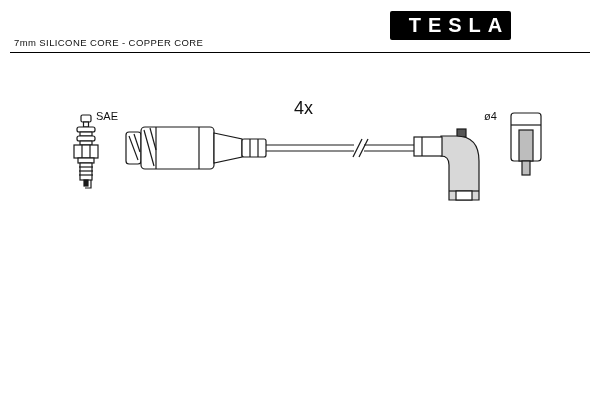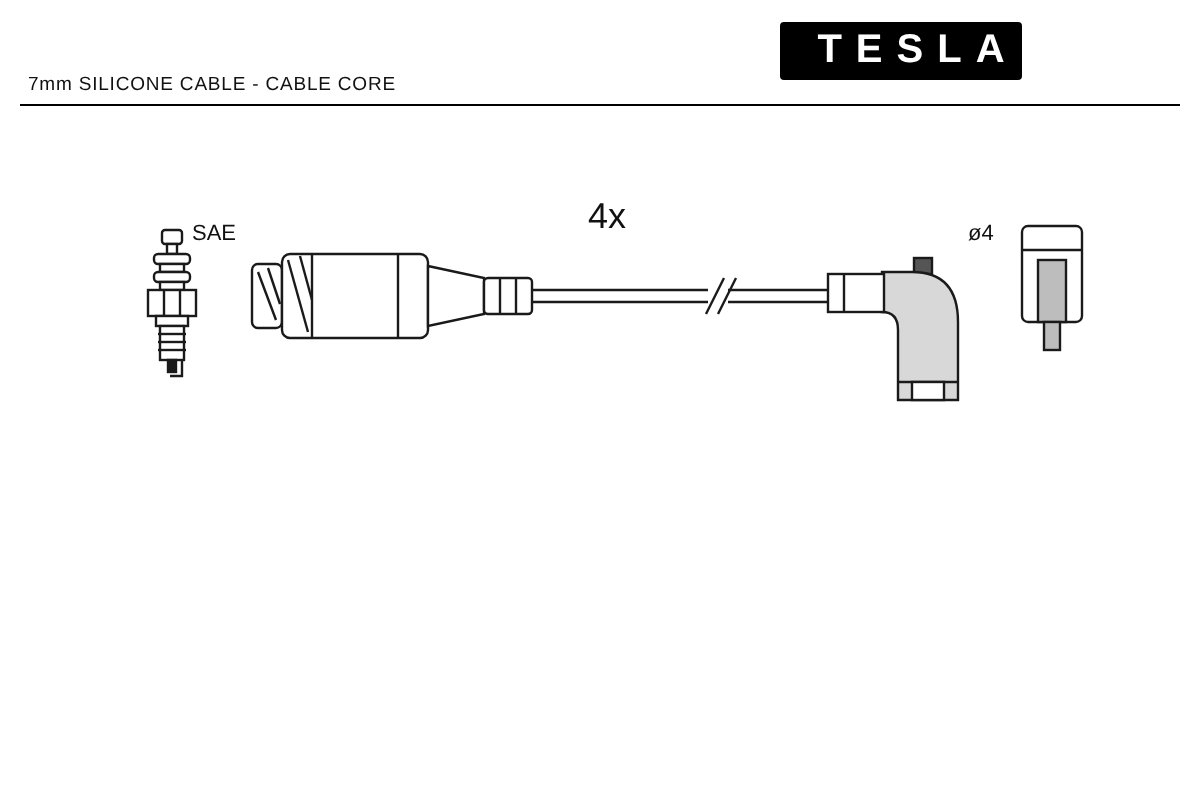--- a/index.html
+++ b/index.html
@@ -36,21 +36,21 @@
     fill: #111; stroke: none;
   }
   text.qty { font-size: 18px; }
   text.small { font-size: 11px; }
 </style>
 </head>
 <body>
 
 <div class="label">
 
-  <div class="subtitle">7mm SILICONE CABLE - CABLE CORE</div>
+  <div class="subtitle">7mm SILICONE CORE - COPPER CORE</div>
   <div class="logo">TESLA</div>
   <div class="divider"></div>
 
   <svg class="drawing" width="600" height="400" viewBox="0 0 600 400">
 
     <g fill="#fff" stroke="#1a1a1a" stroke-width="1.2">
       <rect x="81" y="115" width="10" height="7" rx="1.5"></rect>
       <rect x="83.5" y="122" width="5" height="5"></rect>
       <rect x="77" y="127" width="18" height="5" rx="2"></rect>
       <rect x="80" y="132" width="12" height="4"></rect>

